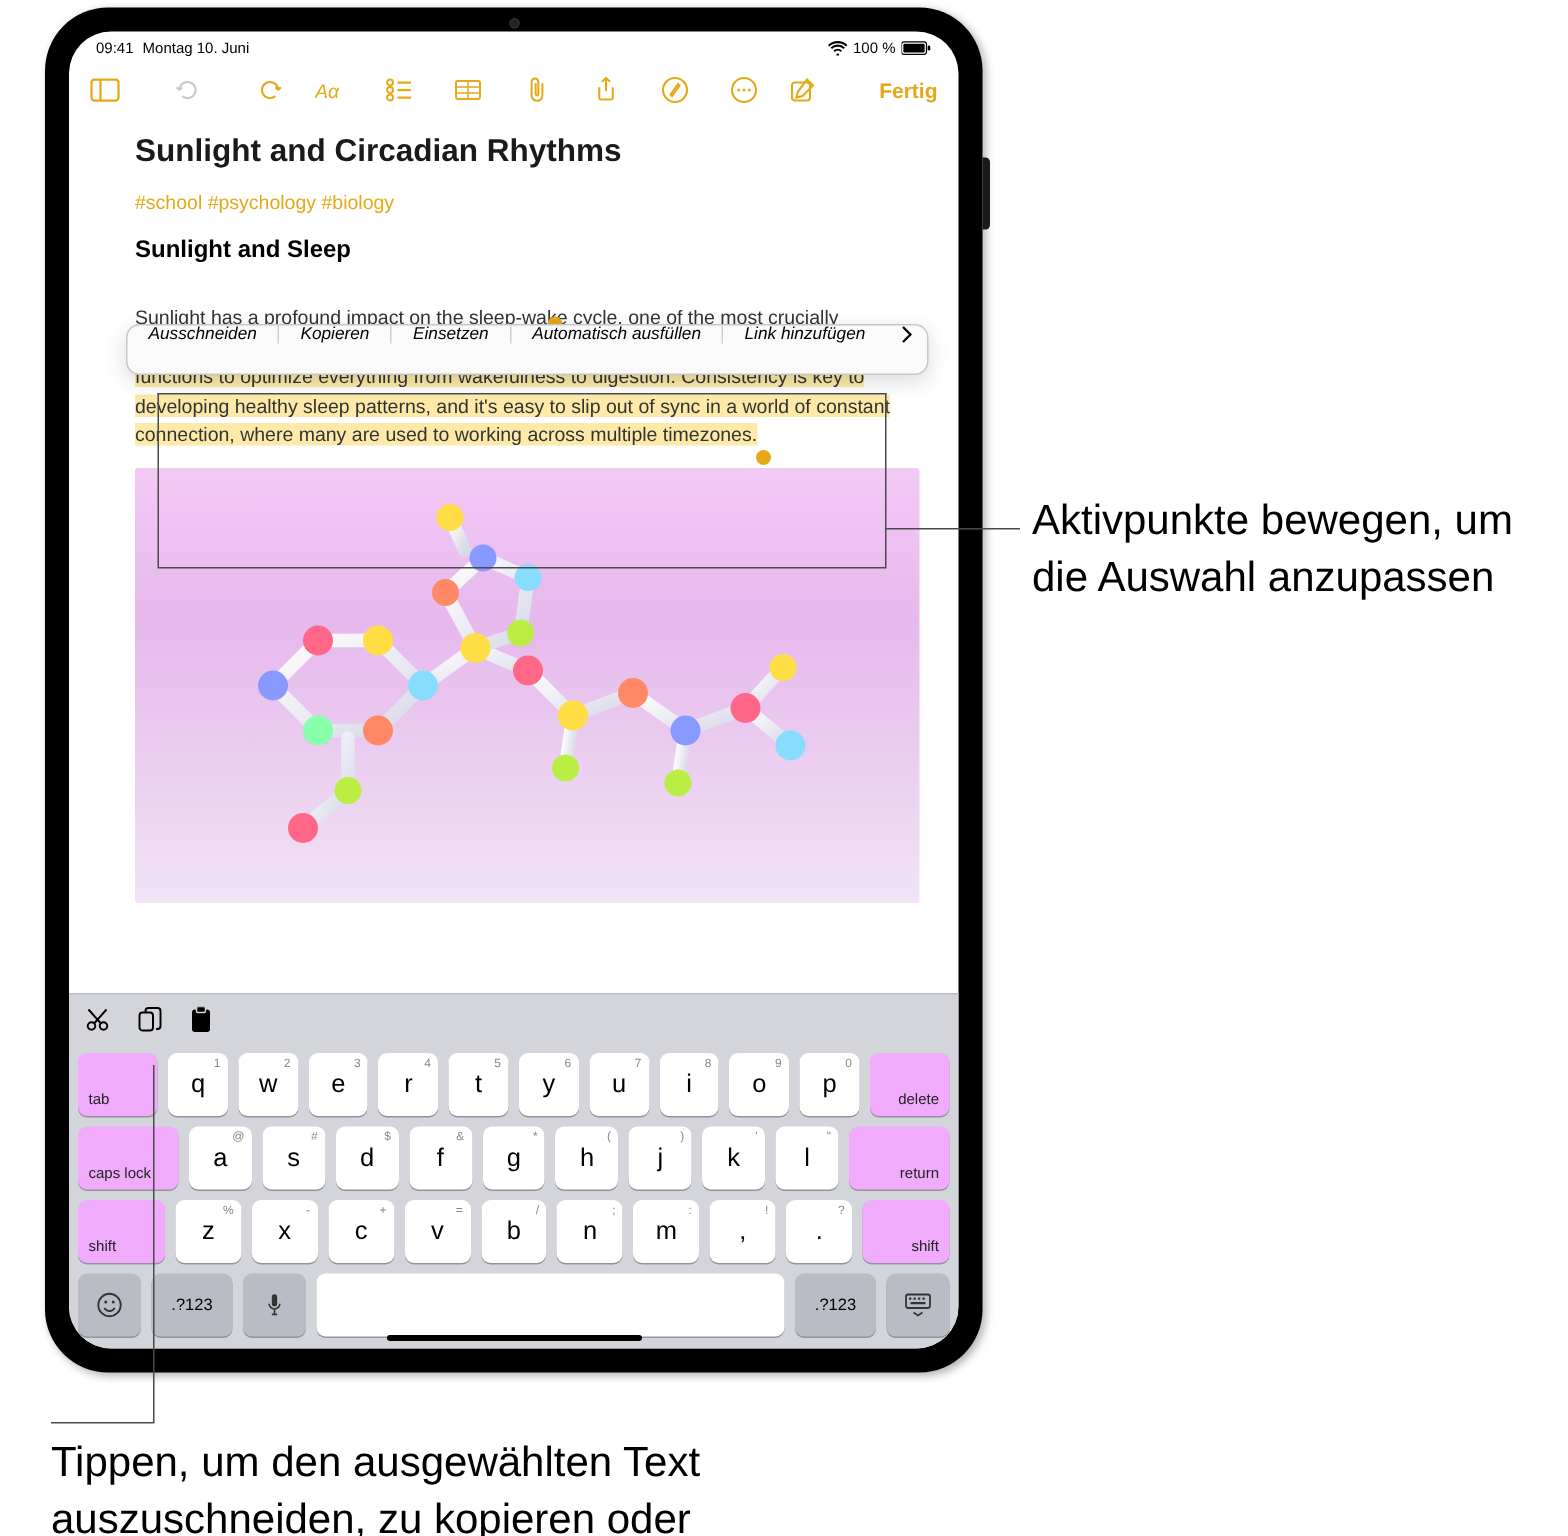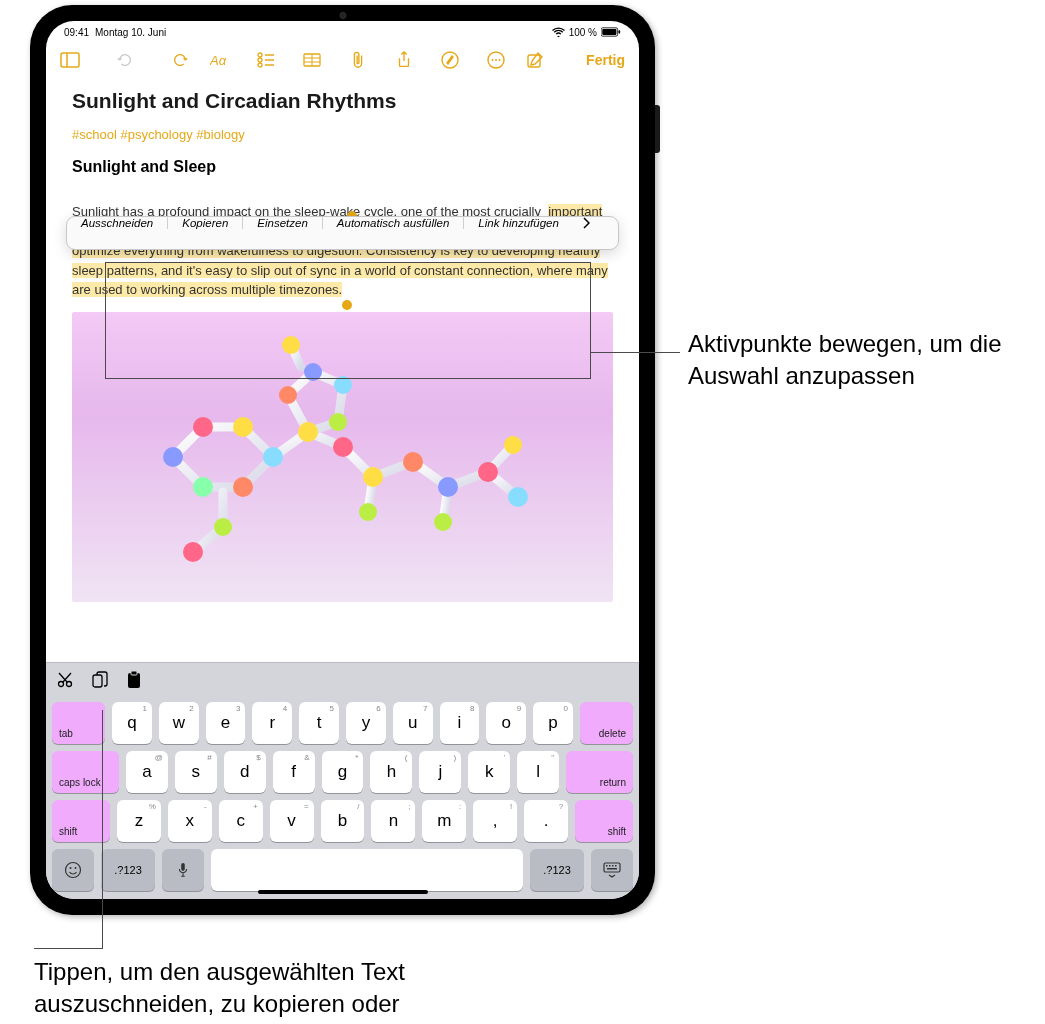--- a/index.html
+++ b/index.html
@@ -87,20 +87,21 @@
     font-size: 14px;
     font-weight: 600;
     cursor: pointer;
     margin-left: 6px;
   }
   .note-content {
     flex: 1;
     padding: 10px 26px 0;
     overflow: hidden;
     position: relative;
+    margin-left: 18px;
   }
   .note-title {
     font-size: 21px;
     font-weight: 700;
     color: #1a1a1a;
     margin-bottom: 14px;
   }
   .note-tags {
     color: #e6a817;
     font-size: 13px;
@@ -244,21 +245,21 @@
     left: 50%;
     transform: translateX(-50%);
     width: 170px;
     height: 4px;
     background: #000;
     border-radius: 3px;
   }
   
   .callout {
     position: absolute;
-    font-size: 24px;
+    font-size: 28px;
     color: #000;
     line-height: 1.35;
   }
   .callout-line {
     position: absolute;
     background: #4a4a4a;
   }
   .callout-1 { left: 688px; top: 328px; width: 330px; }
   .callout-2 { left: 34px; top: 956px; width: 500px; }
 </style>

